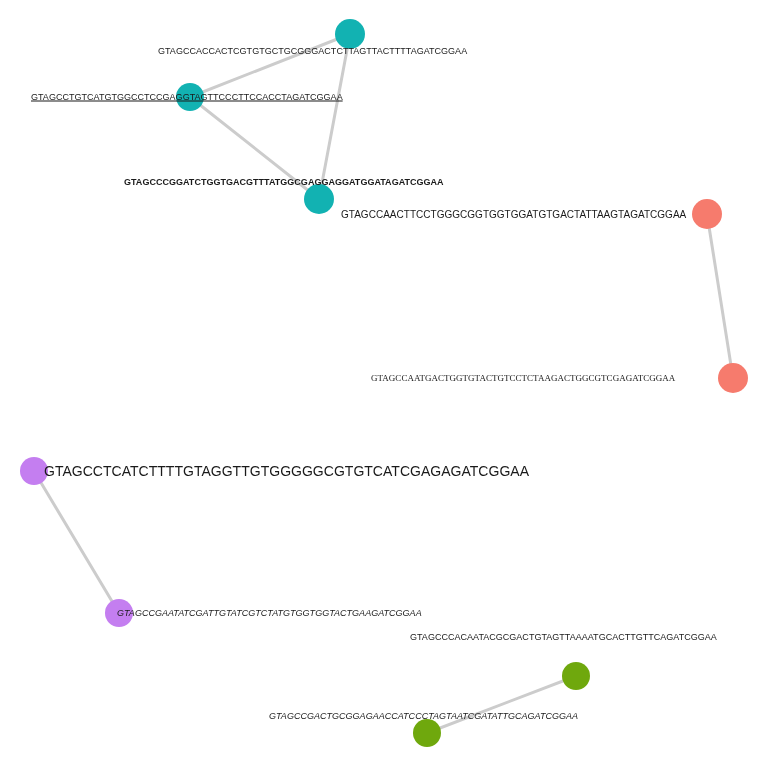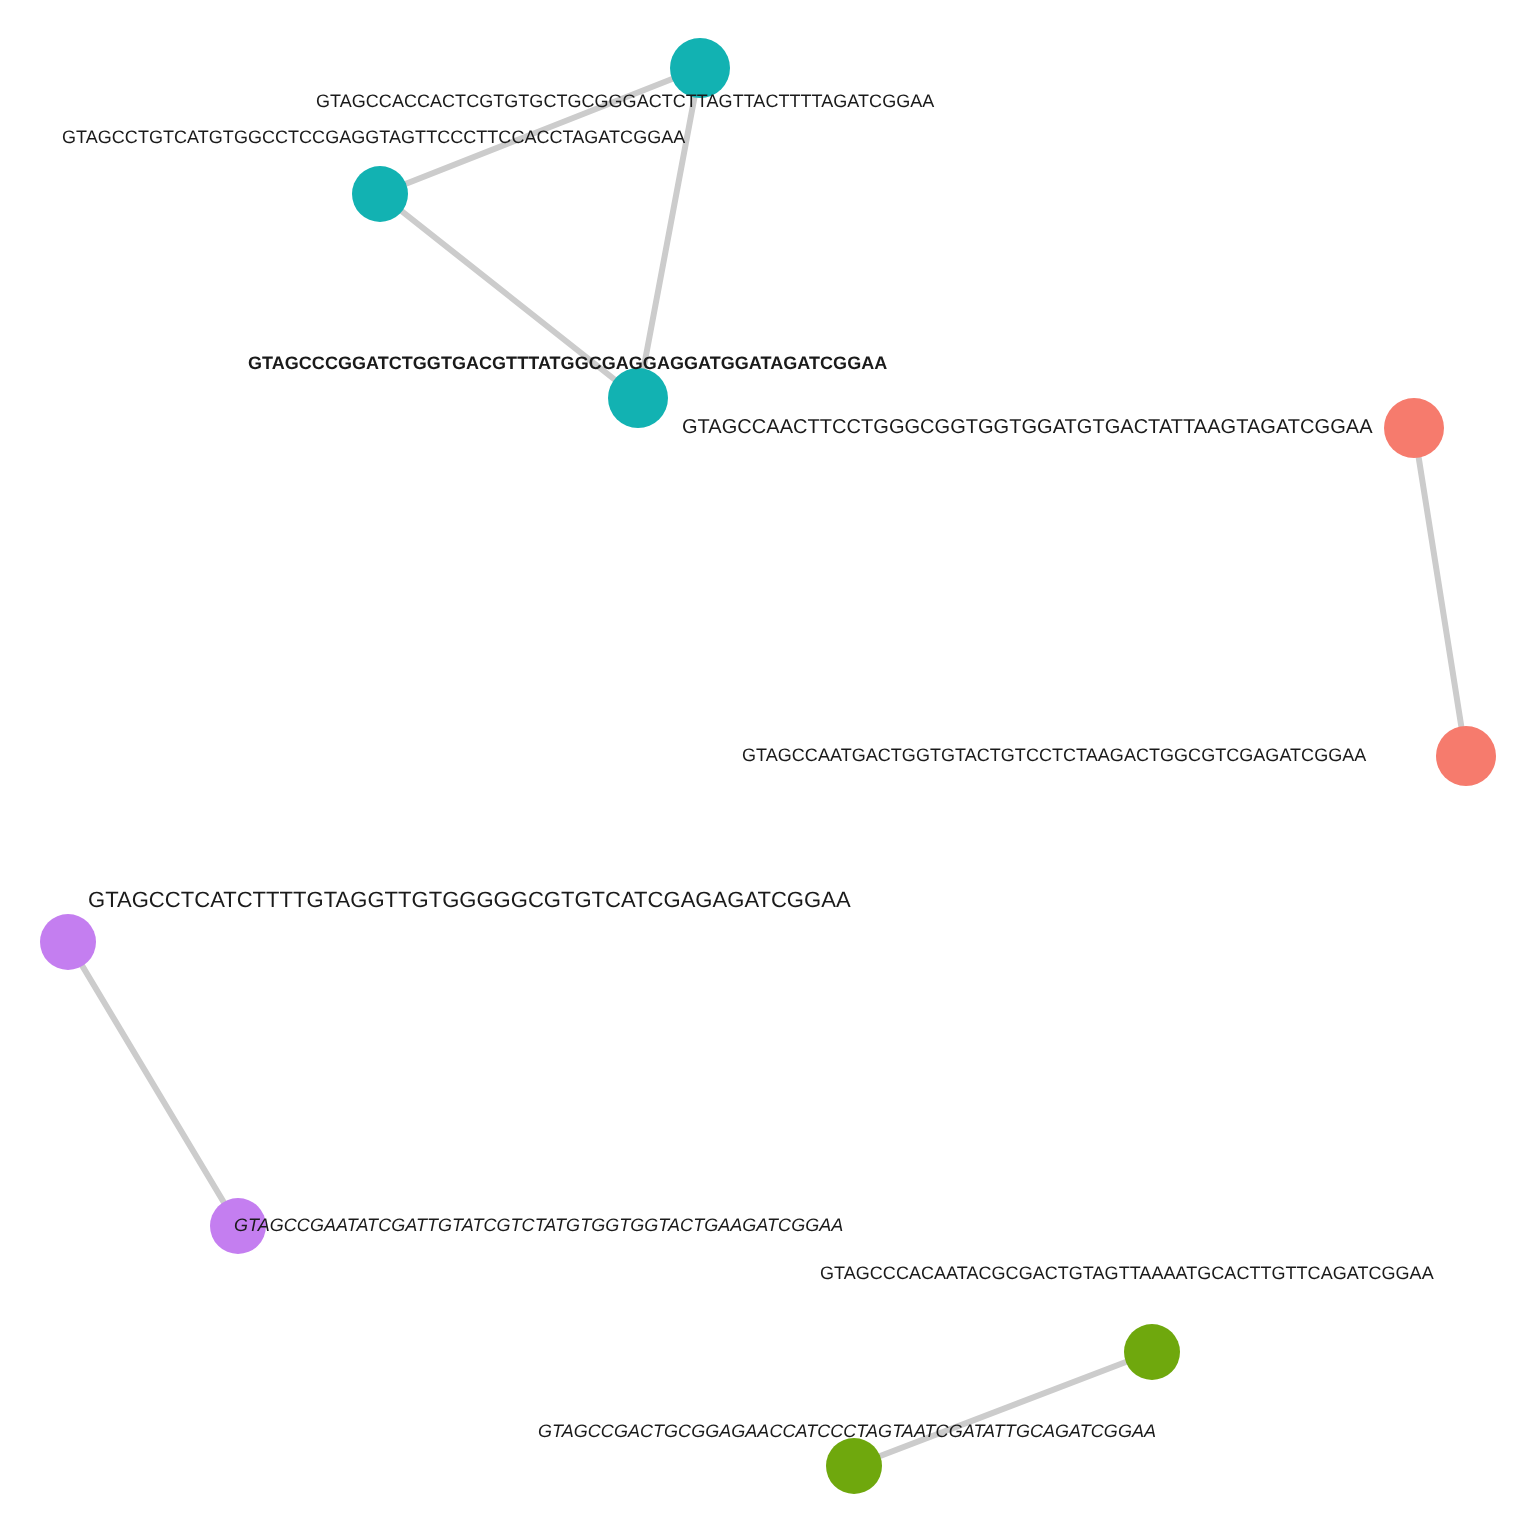--- a/index.html
+++ b/index.html
@@ -58,22 +58,22 @@
         <circle cx="707" cy="214" r="15" fill="#f67b6d"></circle>
         <circle cx="733" cy="378" r="15" fill="#f67b6d"></circle>
         <circle cx="34" cy="471" r="14" fill="#c47ef0"></circle>
         <circle cx="119" cy="613" r="14" fill="#c47ef0"></circle>
         <circle cx="576" cy="676" r="14" fill="#6fa80d"></circle>
         <circle cx="427" cy="733" r="14" fill="#6fa80d"></circle>
       </g>
   </svg>
   <div id="label-layer">
       <div class="node-label" style="left: 158px; top: 51px; color: rgb(26, 26, 26); font-size: 9px;">GTAGCCACCACTCGTGTGCTGCGGGACTCTTAGTTACTTTTAGATCGGAA</div>
-      <div class="node-label" style="left: 31px; top: 69px; color: rgb(26, 26, 26); font-size: 9px;">GTAGCCTGTCATGTGGCCTCCGAGGTAGTTCCCTTCCACCTAGATCGGAA</div>
+      <div class="node-label" style="left: 31px; top: 97px; color: rgb(26, 26, 26); font-size: 9px; text-decoration: underline;">GTAGCCTGTCATGTGGCCTCCGAGGTAGTTCCCTTCCACCTAGATCGGAA</div>
       <div class="node-label" style="left: 124px; top: 182px; color: rgb(26, 26, 26); font-size: 9px; font-weight: bold;">GTAGCCCGGATCTGGTGACGTTTATGGCGAGGAGGATGGATAGATCGGAA</div>
       <div class="node-label" style="left: 341px; top: 214px; color: rgb(26, 26, 26); font-size: 10px;">GTAGCCAACTTCCTGGGCGGTGGTGGATGTGACTATTAAGTAGATCGGAA</div>
-      <div class="node-label" style="left: 371px; top: 378px; color: rgb(26, 26, 26); font-size: 9px;">GTAGCCAATGACTGGTGTACTGTCCTCTAAGACTGGCGTCGAGATCGGAA</div>
-      <div class="node-label" style="left: 44px; top: 451px; color: rgb(26, 26, 26); font-size: 11px;">GTAGCCTCATCTTTTGTAGGTTGTGGGGGCGTGTCATCGAGAGATCGGAA</div>
+      <div class="node-label" style="left: 371px; top: 378px; color: rgb(26, 26, 26); font-size: 9px; font-family: Liberation Serif, serif;">GTAGCCAATGACTGGTGTACTGTCCTCTAAGACTGGCGTCGAGATCGGAA</div>
+      <div class="node-label" style="left: 44px; top: 471px; color: rgb(26, 26, 26); font-size: 14px;">GTAGCCTCATCTTTTGTAGGTTGTGGGGGCGTGTCATCGAGAGATCGGAA</div>
       <div class="node-label" style="left: 117px; top: 613px; color: rgb(26, 26, 26); font-size: 9px; font-style: italic;">GTAGCCGAATATCGATTGTATCGTCTATGTGGTGGTACTGAAGATCGGAA</div>
       <div class="node-label" style="left: 410px; top: 637px; color: rgb(26, 26, 26); font-size: 9px;">GTAGCCCACAATACGCGACTGTAGTTAAAATGCACTTGTTCAGATCGGAA</div>
       <div class="node-label" style="left: 269px; top: 716px; color: rgb(26, 26, 26); font-size: 9px; font-style: italic;">GTAGCCGACTGCGGAGAACCATCCCTAGTAATCGATATTGCAGATCGGAA</div>
     </div>
 </div>
 
 </body></html>

